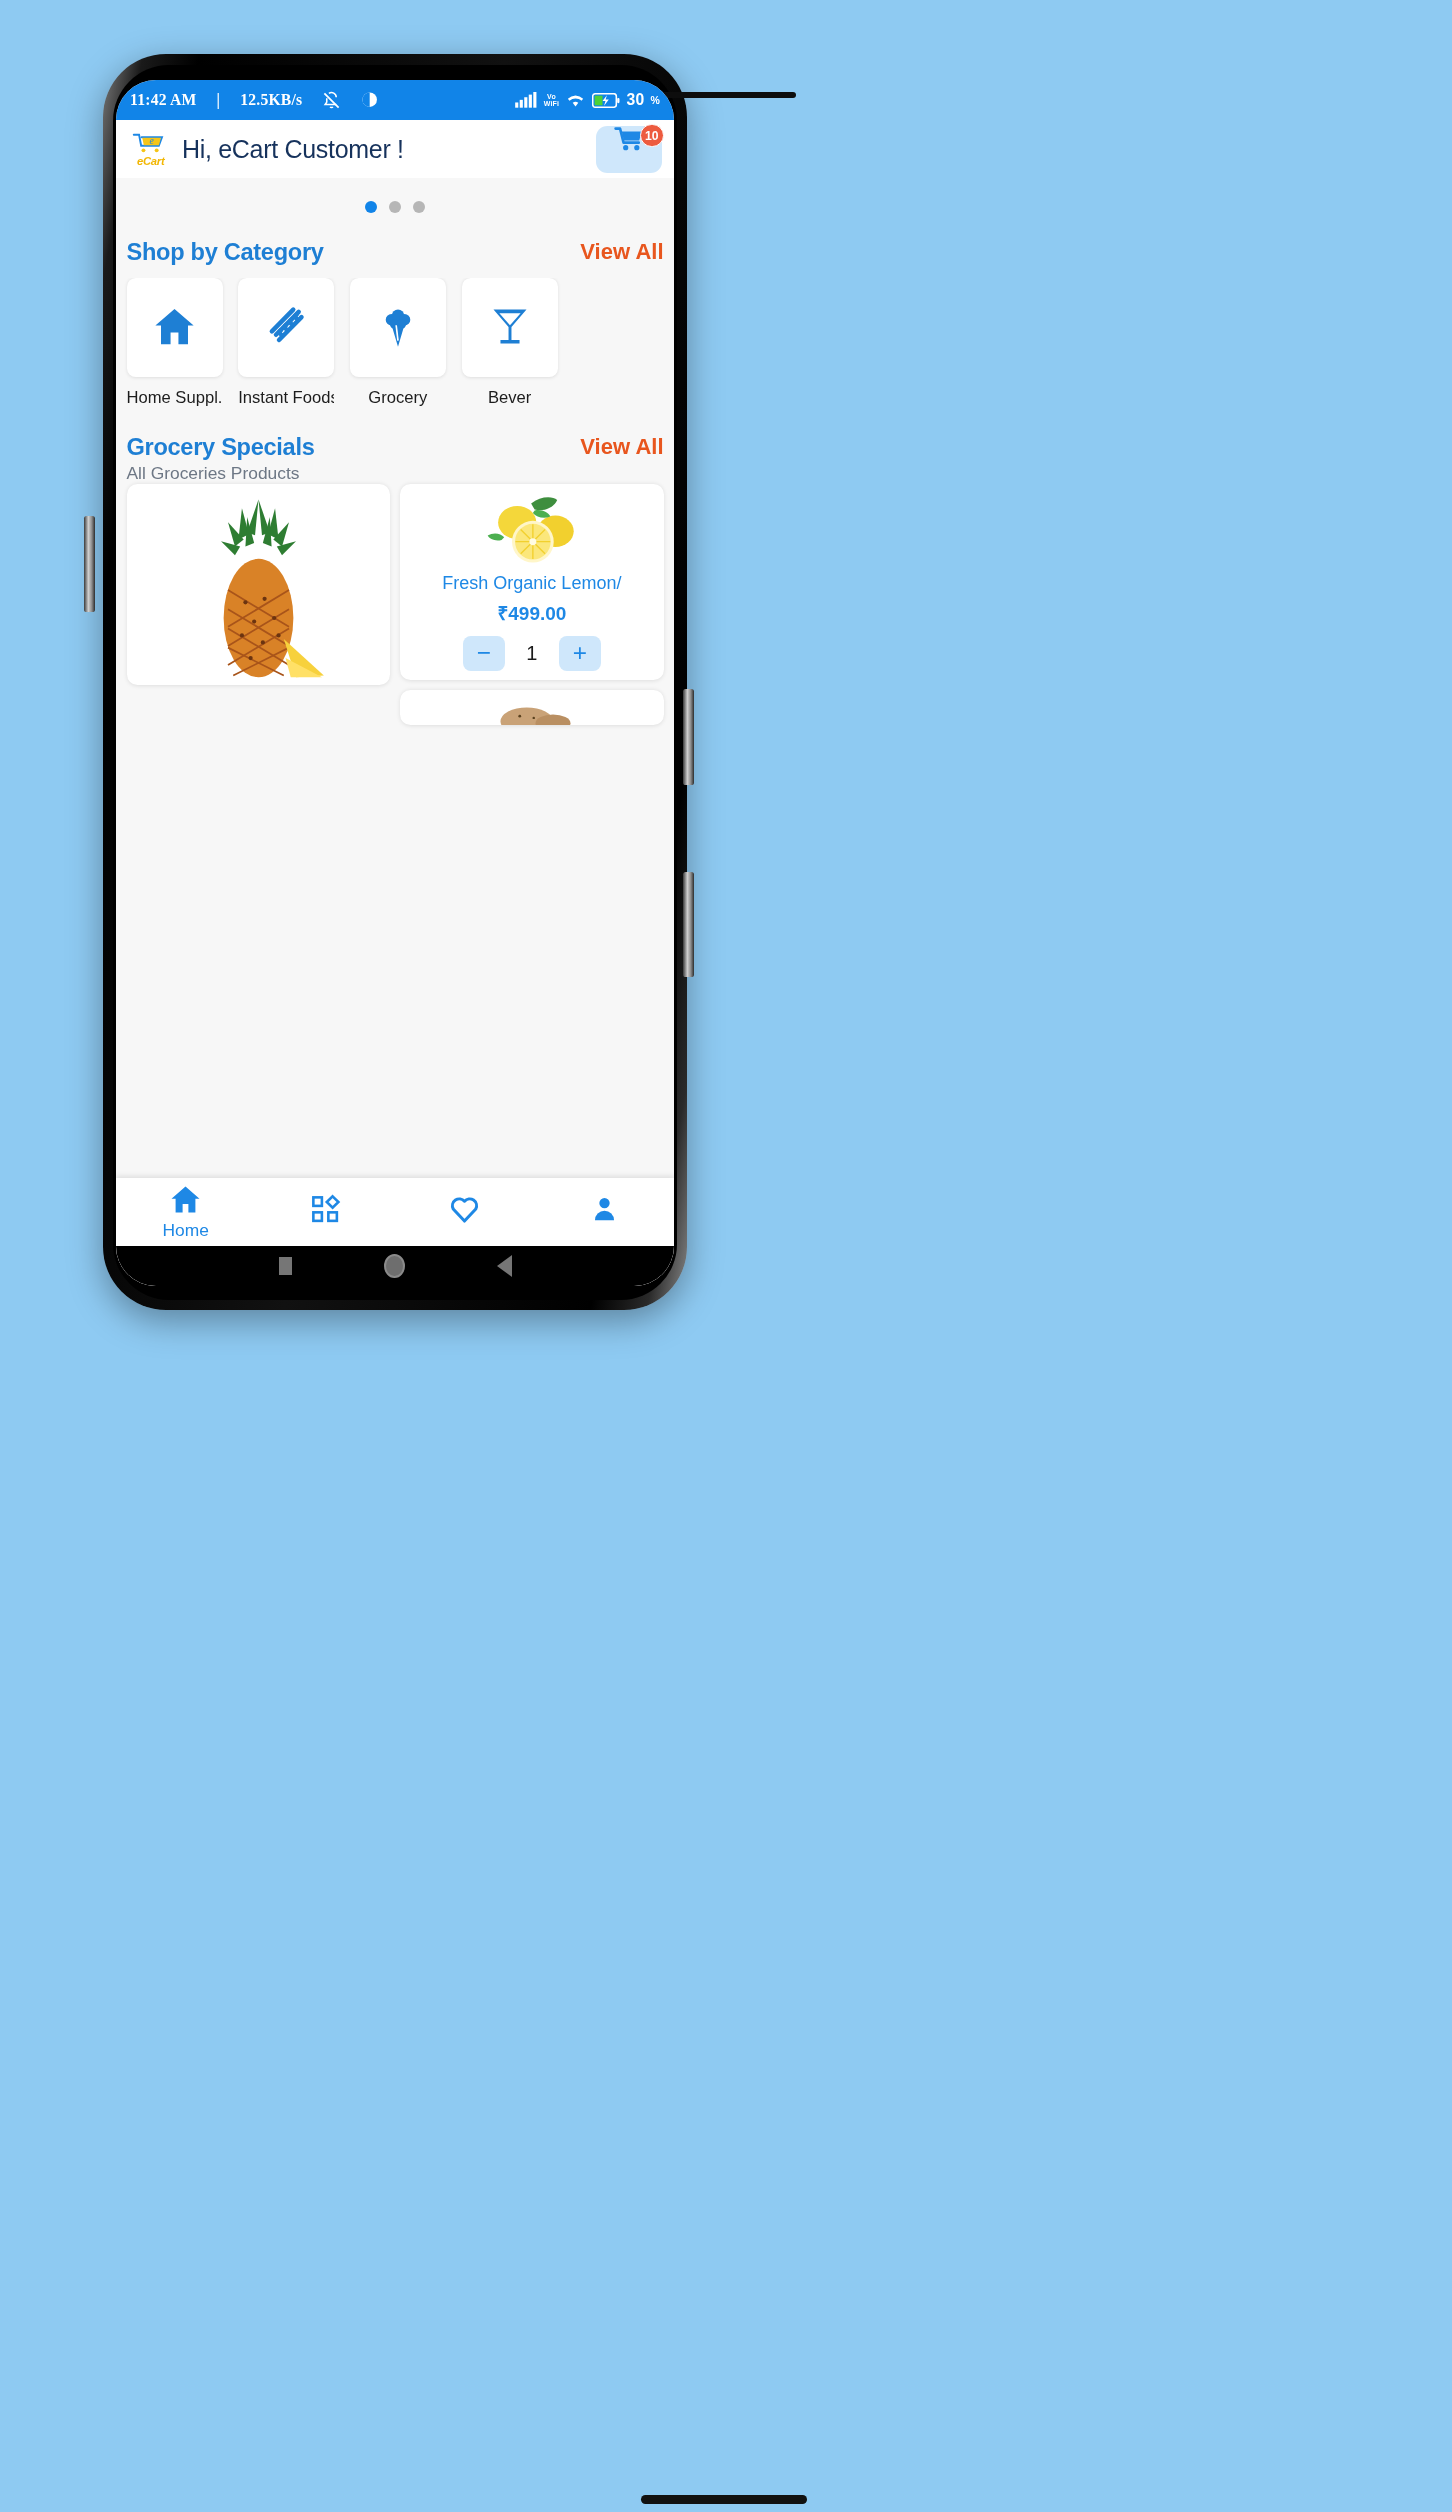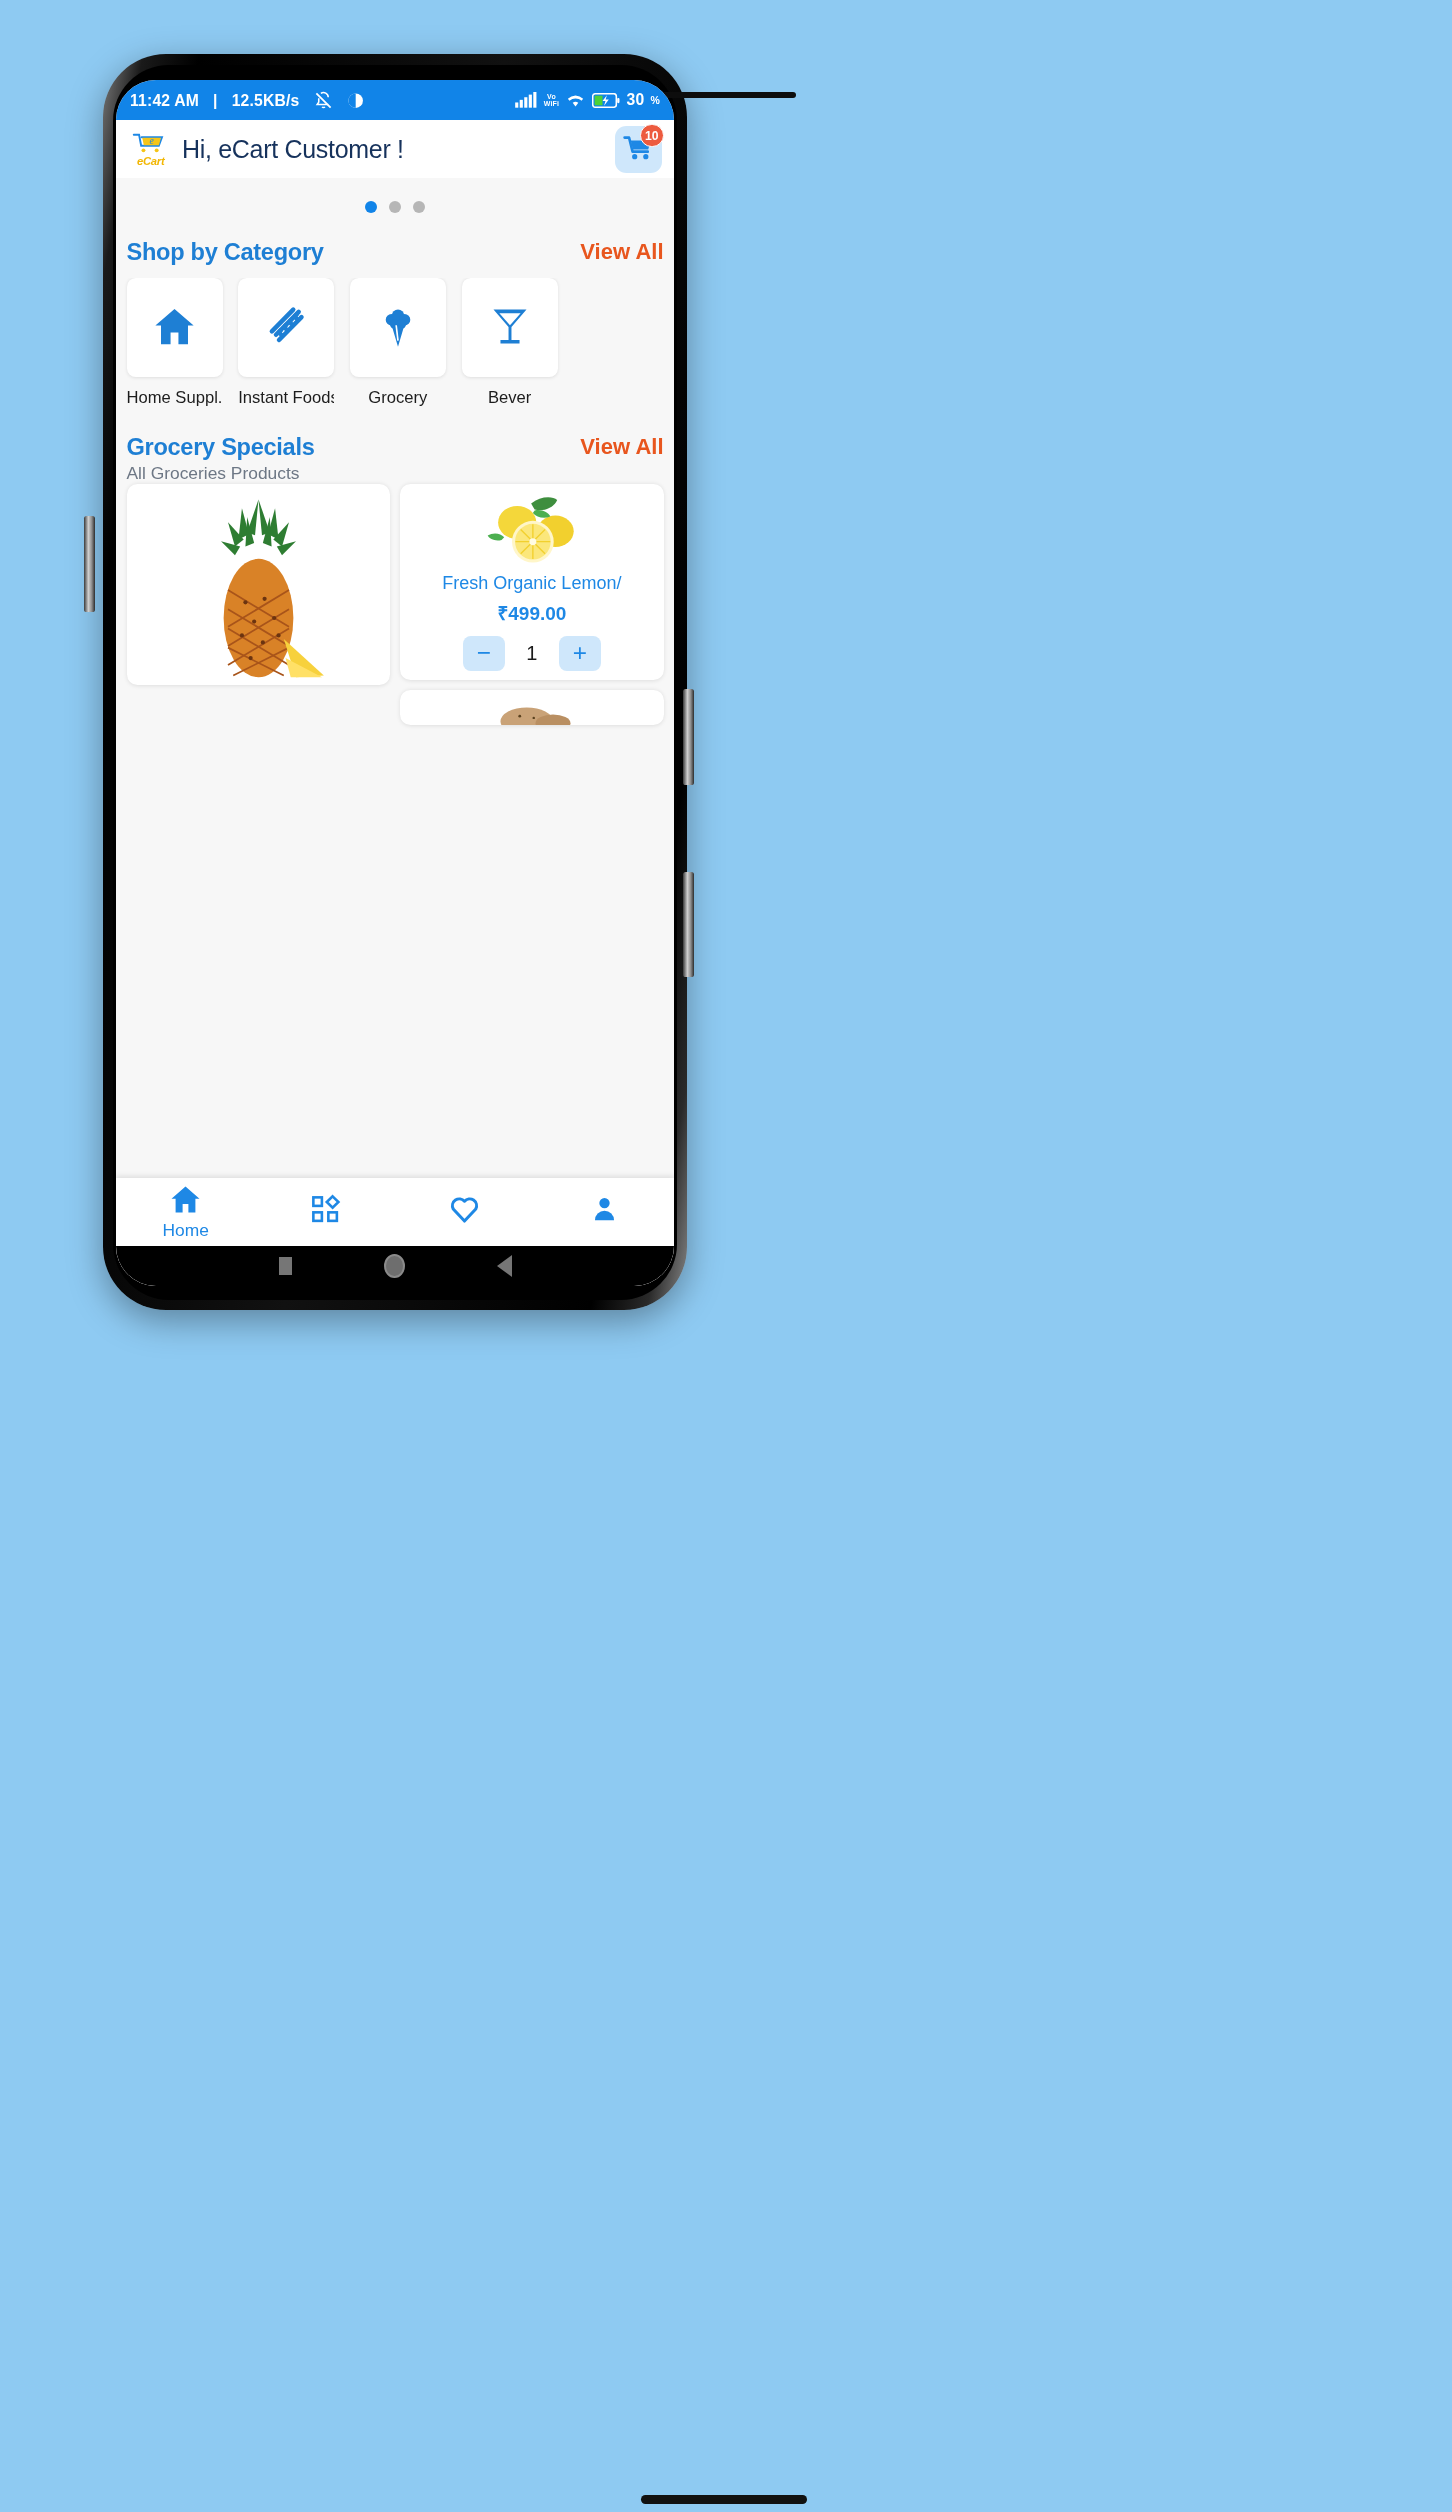--- a/index.html
+++ b/index.html
@@ -51,43 +51,43 @@
     position:absolute; left:0; top:0;
     width:558px; height:1206px;
   }
 
   
   .statusbar{
     height:40px; background:#1184E8; display:flex; align-items:center;
     justify-content:space-between; padding:0 14px; color:#fff;
     font-size:15.7px; font-weight:bold; letter-spacing:0.2px;
   }
-  .sb-left{ display:flex; align-items:flex-end; gap:14px; }
+  .sb-left{ display:flex; align-items:center; gap:20px;font-family:Liberation Serif, serif; }
   .sb-right{ display:flex; align-items:center; gap:6.1px; }
   .sb-txt{ font-size:15.7px; }
   .ico{ display:inline-flex; align-items:center; }
   .volte{ font-size:7px; line-height:7px; font-weight:bold; text-align:center; }
 
   
   .appbar{
     height:58px; background:#fff; display:flex; align-items:center;
     padding:0 12.2px; gap:8.7px;
   }
   .logo-wrap{ width:45px; display:flex; flex-direction:column; align-items:center; }
   .logo-cart{ width:37px; height:23px; position:relative; }
   .logo-text{
     font-size:11.3px; font-weight:bold; color:#F2B705; letter-spacing:-0.3px;
     font-style:italic; line-height:10.5px; margin-top:0.9px;
   }
   .greeting{
     flex:1; font-size:25px; font-weight:normal; color:#16325C; letter-spacing:-0.3px;
   }
   .cart-btn{
-    width:47px; height:47px; border-radius:11.3px; background:#CFE7FB;
-    display:flex; align-items:center; justify-content:center; position:relative;
+    width:66px; height:47px; border-radius:11.3px; background:#CFE7FB;
+    display:flex; align-items:flex-start; justify-content:center; position:relative;
   }
   .cart-badge{
     position:absolute; top:-1.7px; right:-1.7px; min-width:23.6px; height:23.6px;
     border-radius:50%; background:#ED5B3F; color:#fff; font-size:12.2px;
     font-weight:bold; display:flex; align-items:center; justify-content:center;
     border:1.7px solid #fff;
   }
 
   
   .content{

